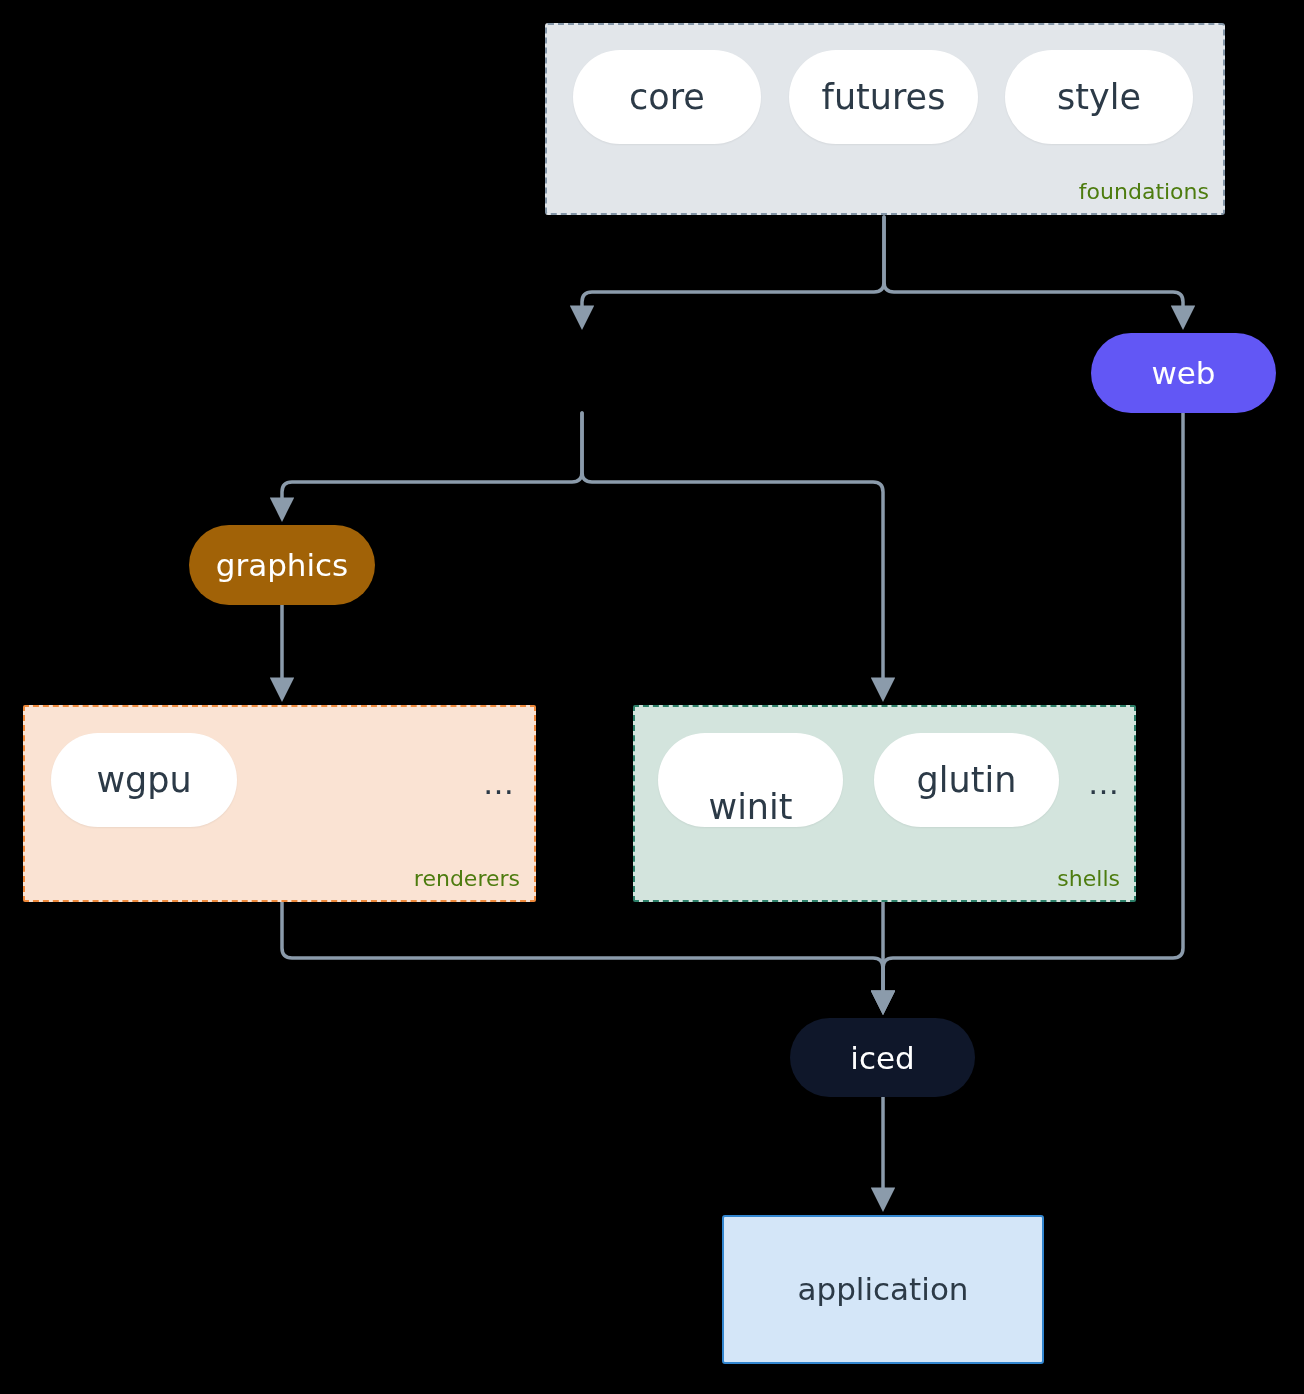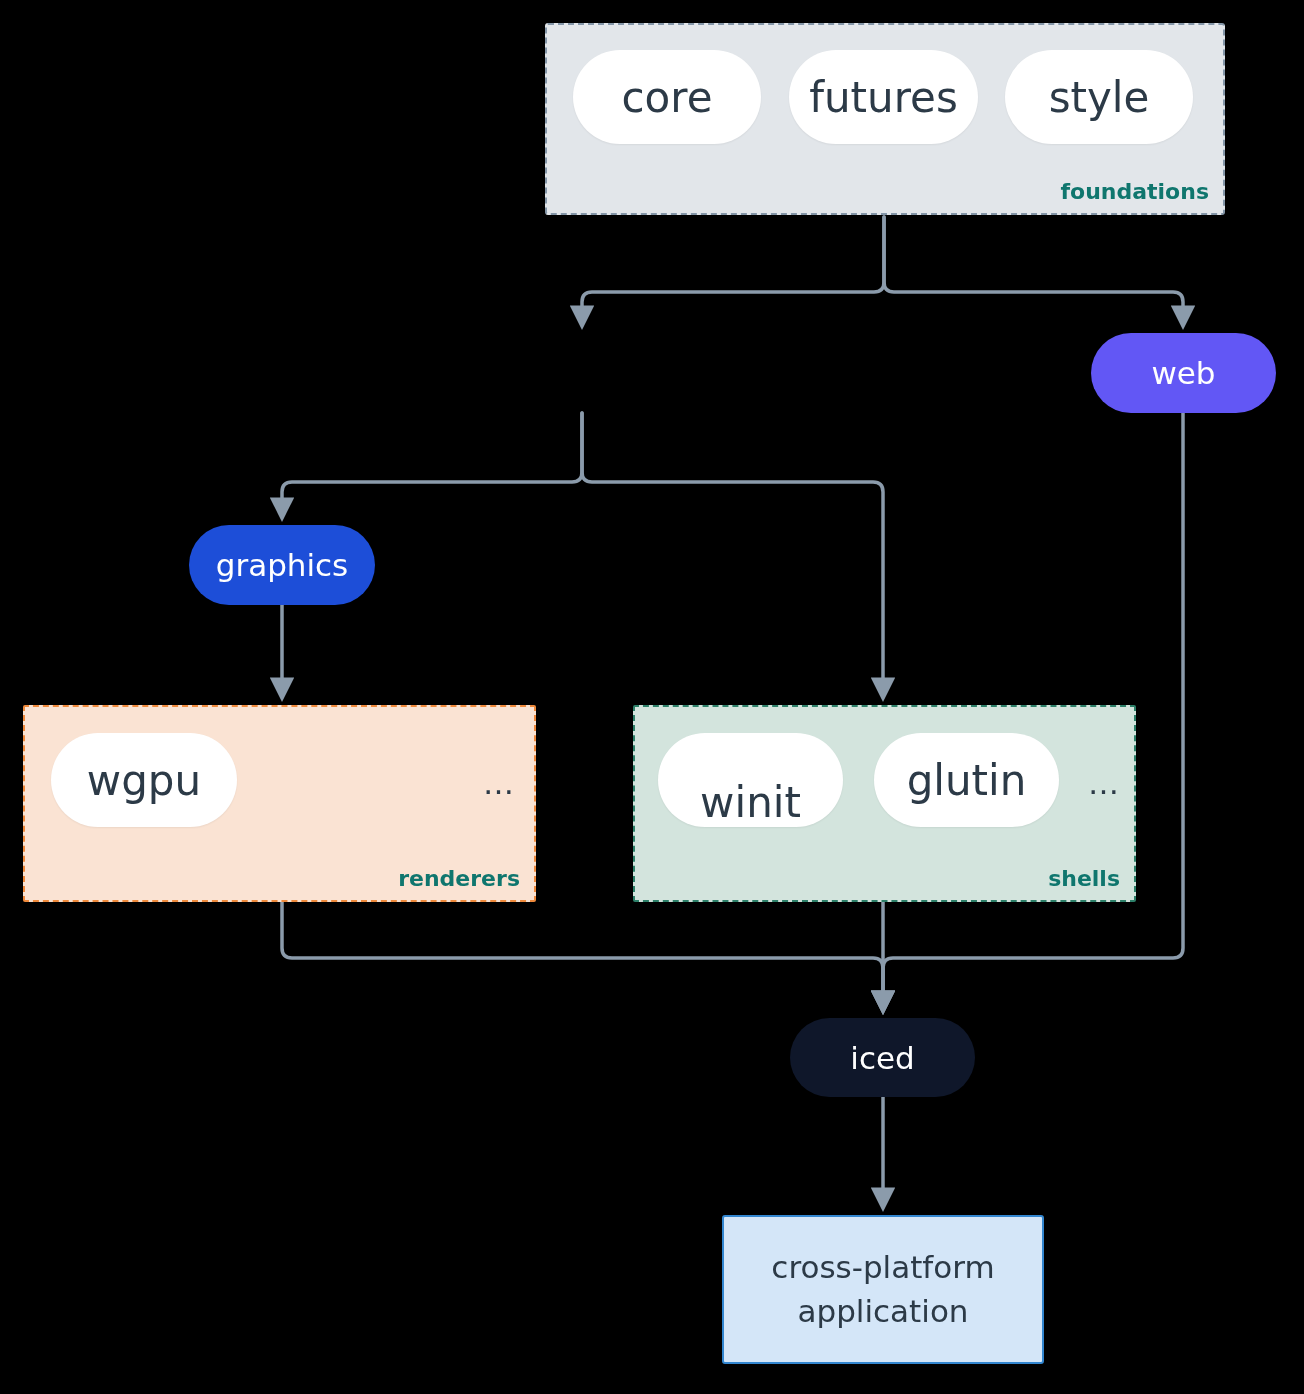--- a/index.html
+++ b/index.html
@@ -37,23 +37,22 @@
   .cluster {
     position: absolute;
     box-sizing: border-box;
   }
   .cluster-label {
     position: absolute;
     right: 14px;
     bottom: 8px;
     font-size: 22px;
     line-height: 1.2;
-    color: #0f766e;
+    color: #4d7c0f;
     white-space: nowrap;
-    font-weight: bold;
   }
 
   .cluster-foundations {
     left: 545px;
     top: 23px;
     width: 680px;
     height: 192px;
     background: #e2e6ea;
     border: 2px dashed #8496a8;
     border-radius: 3px;
@@ -85,32 +84,32 @@
     align-items: center;
     justify-content: center;
     text-align: center;
     white-space: nowrap;
   }
 
   .pill {
     background: #ffffff;
     border-radius: 999px;
     color: #2c3a47;
-    font-size: 42px;
+    font-size: 35px;
     box-shadow: 0 1px 2px rgba(0,0,0,0.06);
   }
 
   .stadium {
     border-radius: 999px;
     color: #ffffff;
     font-size: 31px;
   }
   .stadium-native,
   .stadium-web { background: #6257f5; }
-  .stadium-graphics { background: #1d4ed8; }
+  .stadium-graphics { background: #a16207; }
   .stadium-iced { background: #0f172a; }
 
   .rect-app {
     background: #d4e6f8;
     border: 2px solid #3286d0;
     border-radius: 3px;
     color: #2c3a47;
     font-size: 31px;
     line-height: 1.4;
     flex-direction: column;
@@ -218,17 +217,16 @@
   <div class="node pill n-glutin">
     <span>glutin</span>
   </div>
   <span class="ellipsis e-shells">…</span>
 
   <div class="node stadium stadium-iced n-iced">
     <span>iced</span>
   </div>
 
   <div class="node rect-app n-app">
-    <span>cross-platform</span>
     <span>application</span>
   </div>
 
 </div>
 
 </body></html>

